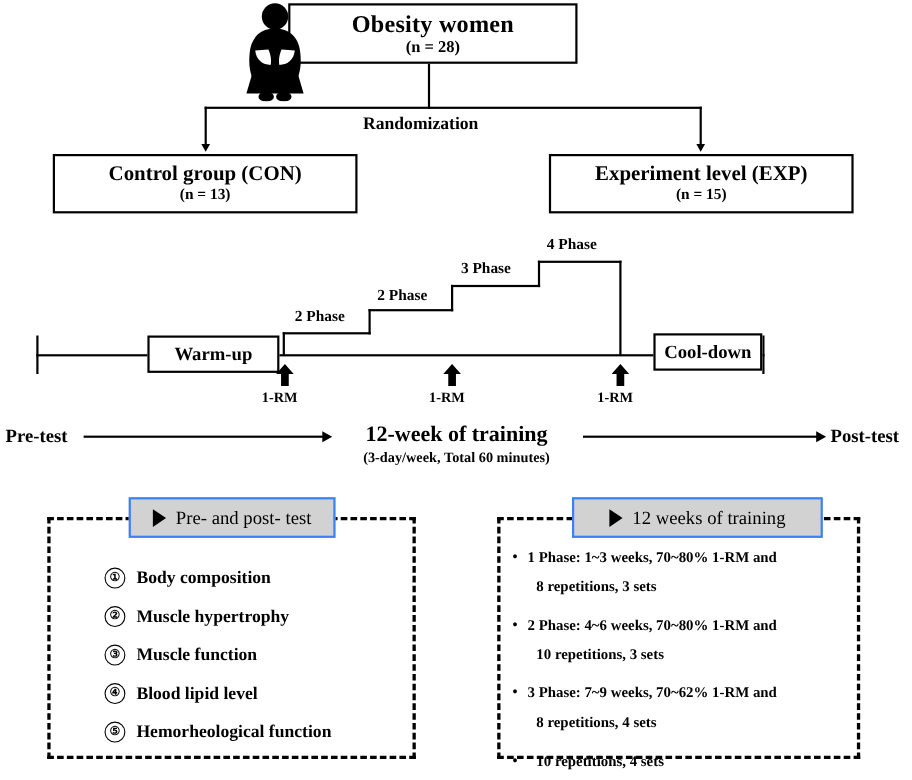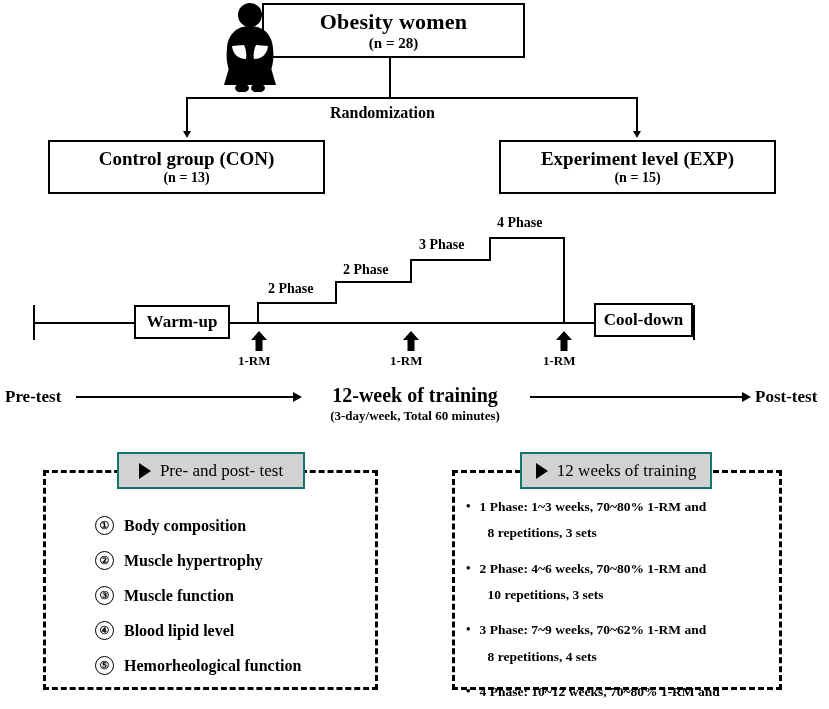--- a/index.html
+++ b/index.html
@@ -113,21 +113,21 @@
 
   
   .dashed-panel {
     position: absolute;
     border: 3px dashed #000;
     background: transparent;
     box-sizing: border-box;
   }
   .panel-header {
     position: absolute;
-    border: 2px solid #0f766e;
+    border: 2px solid #3b82f6;
     background: #d2d2d2;
     box-sizing: border-box;
     display: flex;
     align-items: center;
     justify-content: center;
     gap: 9px;
     font-size: 17px;
     white-space: nowrap;
     z-index: 5;
   }
@@ -219,21 +219,21 @@
 
 <div class="solid-box" style="left:499px; top:140px; width:277px; height:54px;">
   <span class="grp-line">Experiment level (EXP)</span>
   <span class="grp-sub">(n = 15)</span>
 </div>
 
 <div class="tl-axis" style="left:33px; top:322px; width:662px;"></div>
 <div class="tl-cap" style="left:33px; top:305px; height:35px;"></div>
 <div class="tl-cap" style="left:693px; top:305px; height:35px;"></div>
 
-<div class="small-box" style="left:134px; top:305px; width:96px; height:34px;">Warm-up</div>
+<div class="small-box" style="left:134px; top:305px; width:120px; height:34px;">Warm-up</div>
 <div class="small-box" style="left:594px; top:303px; width:99px; height:34px;">Cool-down</div>
 
 <div class="step-line" style="left:257px; top:302px; width:2px; height:21px;"></div>
 <div class="step-line" style="left:257px; top:302px; width:80px; height:2px;"></div>
 
 <div class="step-line" style="left:335px; top:281px; width:2px; height:23px;"></div>
 <div class="step-line" style="left:335px; top:281px; width:77px; height:2px;"></div>
 
 <div class="step-line" style="left:410px; top:259px; width:2px; height:24px;"></div>
 <div class="step-line" style="left:410px; top:259px; width:81px; height:2px;"></div>
@@ -297,21 +297,21 @@
     <span class="circ-num">④</span>
     <span>Blood lipid level</span>
   </div>
   <div class="num-item">
     <span class="circ-num">⑤</span>
     <span>Hemorheological function</span>
   </div>
 </div>
 
 <div class="dashed-panel" style="left:452px; top:470px; width:330px; height:220px;"></div>
-<div class="panel-header" style="left:520px; top:452px; width:192px; height:37px;">
+<div class="panel-header" style="left:520px; top:452px; width:228px; height:37px;">
   <span class="tri"></span>
   <span>12 weeks of training</span>
 </div>
 
 <div class="bullet-list" style="left:466px; top:494px; width:310px;">
   <div class="bullet-item">
     <span class="dot">•</span>
     <span class="bullet-text">
       <span>1 Phase: 1~3 weeks, 70~80% 1-RM and</span>
       <span class="bullet-l2">8 repetitions, 3 sets</span>
@@ -327,17 +327,16 @@
   <div class="bullet-item">
     <span class="dot">•</span>
     <span class="bullet-text">
       <span>3 Phase: 7~9 weeks, 70~62% 1-RM and</span>
       <span class="bullet-l2">8 repetitions, 4 sets</span>
     </span>
   </div>
   <div class="bullet-item">
     <span class="dot">•</span>
     <span class="bullet-text">
-      <span>4 Phase: 10~12 weeks, 70~80% 1-RM and</span>
       <span class="bullet-l2">10 repetitions, 4 sets</span>
     </span>
   </div>
 </div>
 
 </body></html>

